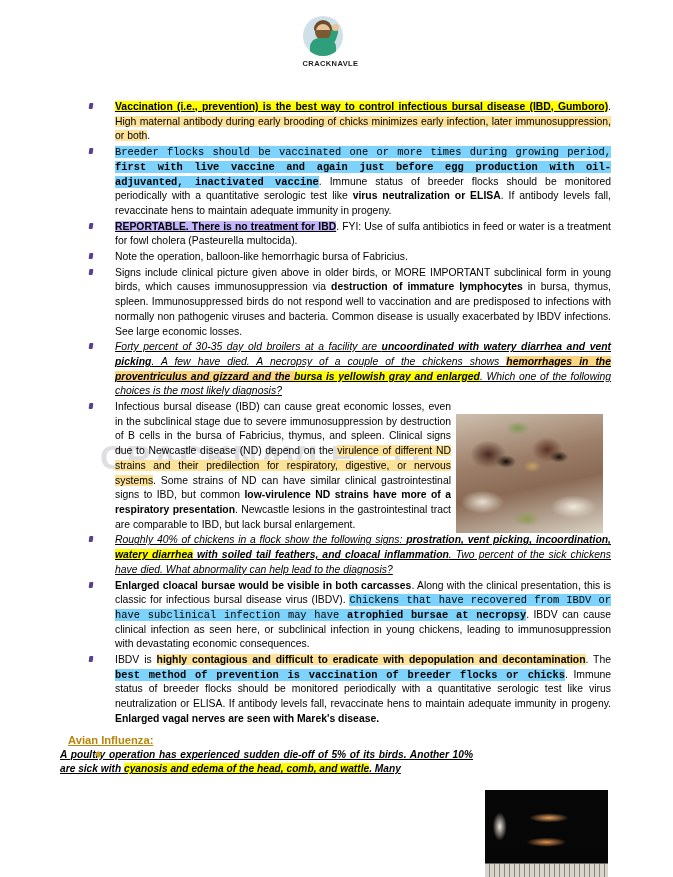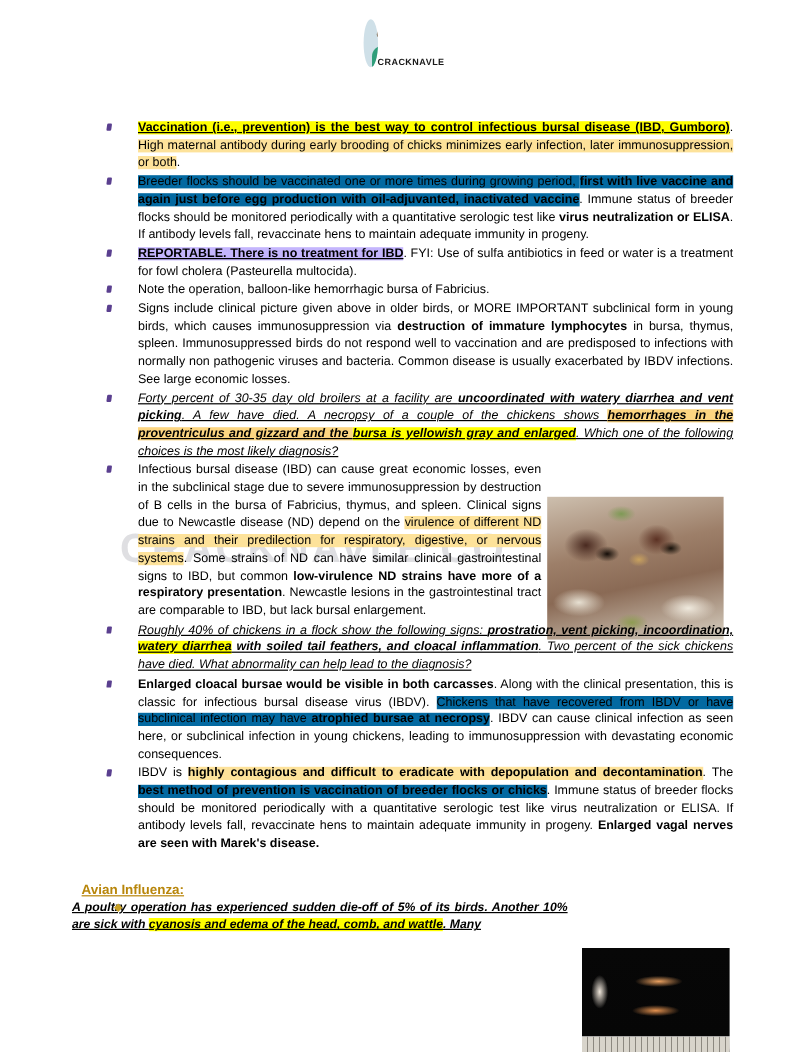--- a/index.html
+++ b/index.html
@@ -31,22 +31,22 @@
     left: 0;
     width: 673px;
     height: 80px;
     display: flex;
     align-items: flex-start;
     justify-content: center;
   }
   .logo-wrap {
     width: 68px;
     display: flex;
-    flex-direction: row;
-    align-items: flex-end;
+    flex-direction: column;
+    align-items: flex-start;
     padding-top: 6px;
   }
   .logo-circle {
     width: 40px;
     height: 40px;
     border-radius: 50%;
     background: #cfe0e8;
     position: relative;
     overflow: hidden;
   }
@@ -131,21 +131,21 @@
     top: 3px;
     width: 4px;
     height: 6px;
     background: #5a3f8f;
     transform: skewX(-8deg);
     border-radius: 1px;
   }
 
   
   h3.section-head {
-    margin: 24px 0 2px 0;
+    margin: 7px 0 2px 0;
     padding-left: 68px;
     font-size: 11.2px;
     font-weight: bold;
     color: #b8860b;
     text-decoration: underline;
     font-family: "Liberation Sans", sans-serif;
   }
   ul.lvl2 {
     list-style: none;
     margin: 0;
@@ -174,21 +174,21 @@
     transform: rotate(45deg);
   }
 
   
   .b  { font-weight: bold; }
   .u  { text-decoration: underline; margin-top: 12px; }
   .i  { font-style: italic; }
   .hl-yellow { background: #ffff00; }
   .hl-amber  { background: #fde29a; }
   .hl-amber2 { background: #fcd581; }
-  .hl-pink   { background: #0369a1; }
+  .hl-pink   { background: #7dd3fc; font-family: Liberation Mono, monospace; }
   .hl-green  { background: #c4b5fd; }
 
   
   .float-img {
     float: right;
     margin: 3px 0 2px 8px;
     border: 0;
   }
 
   

